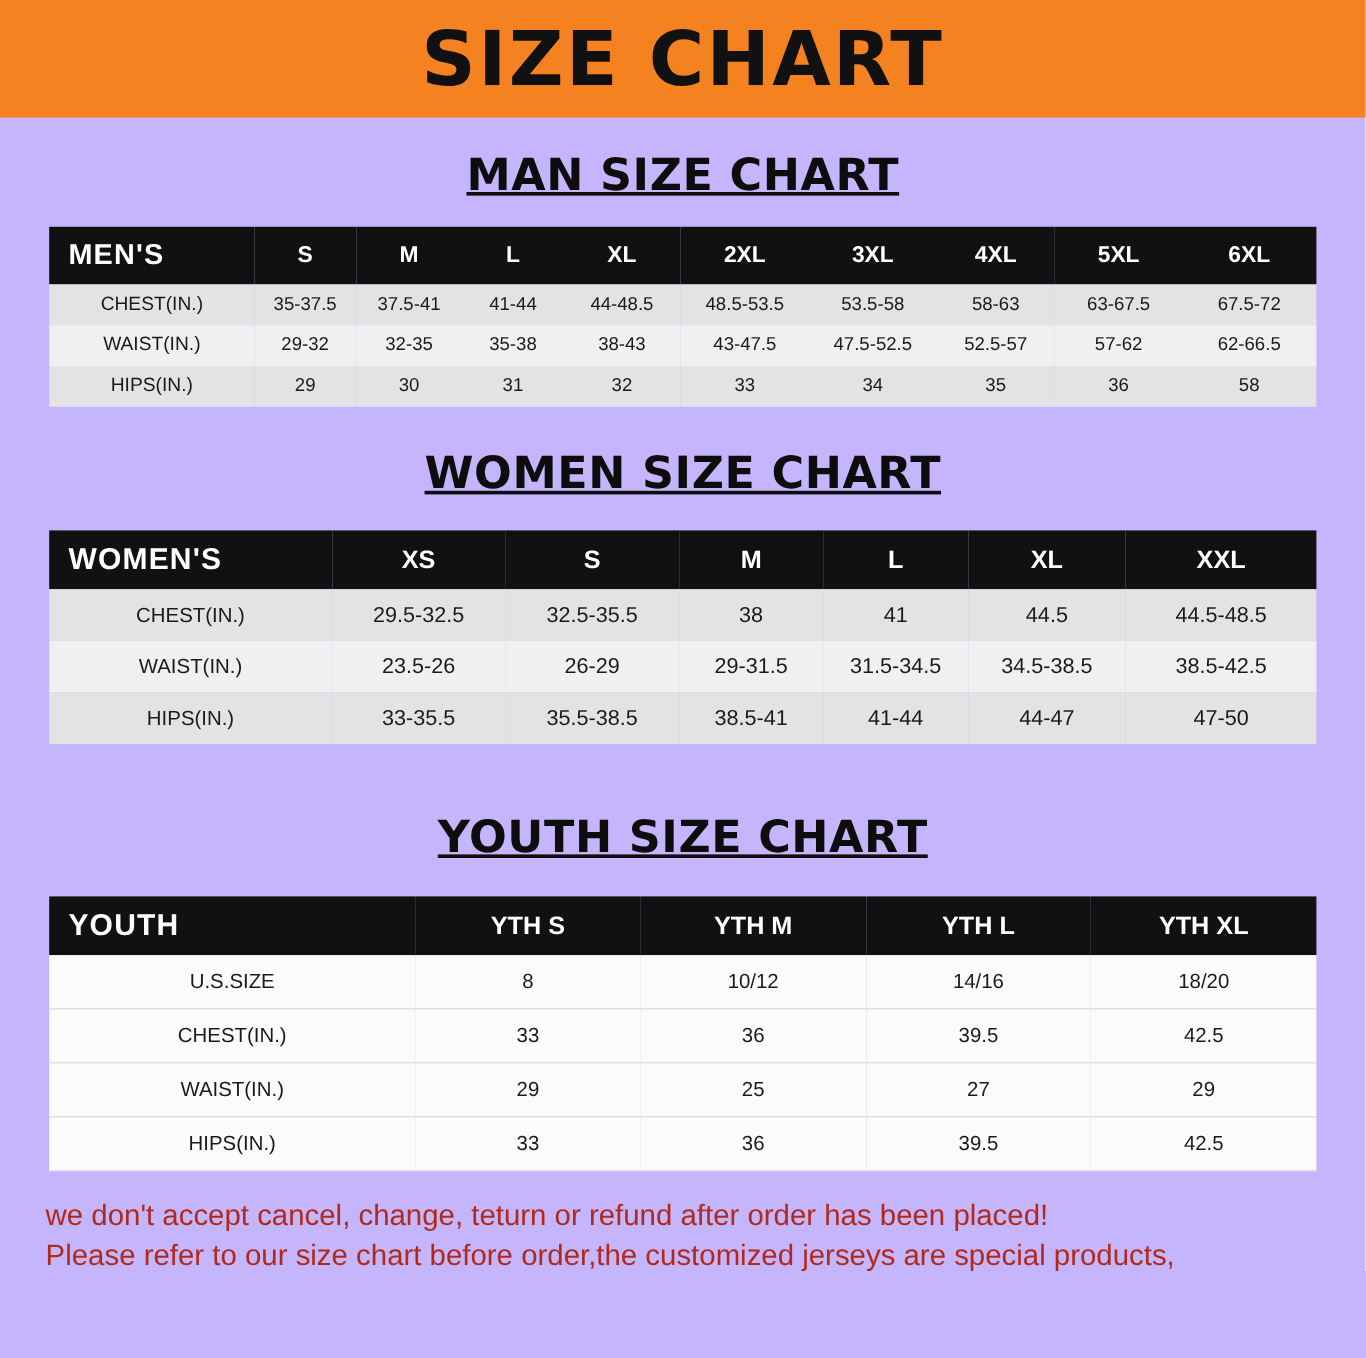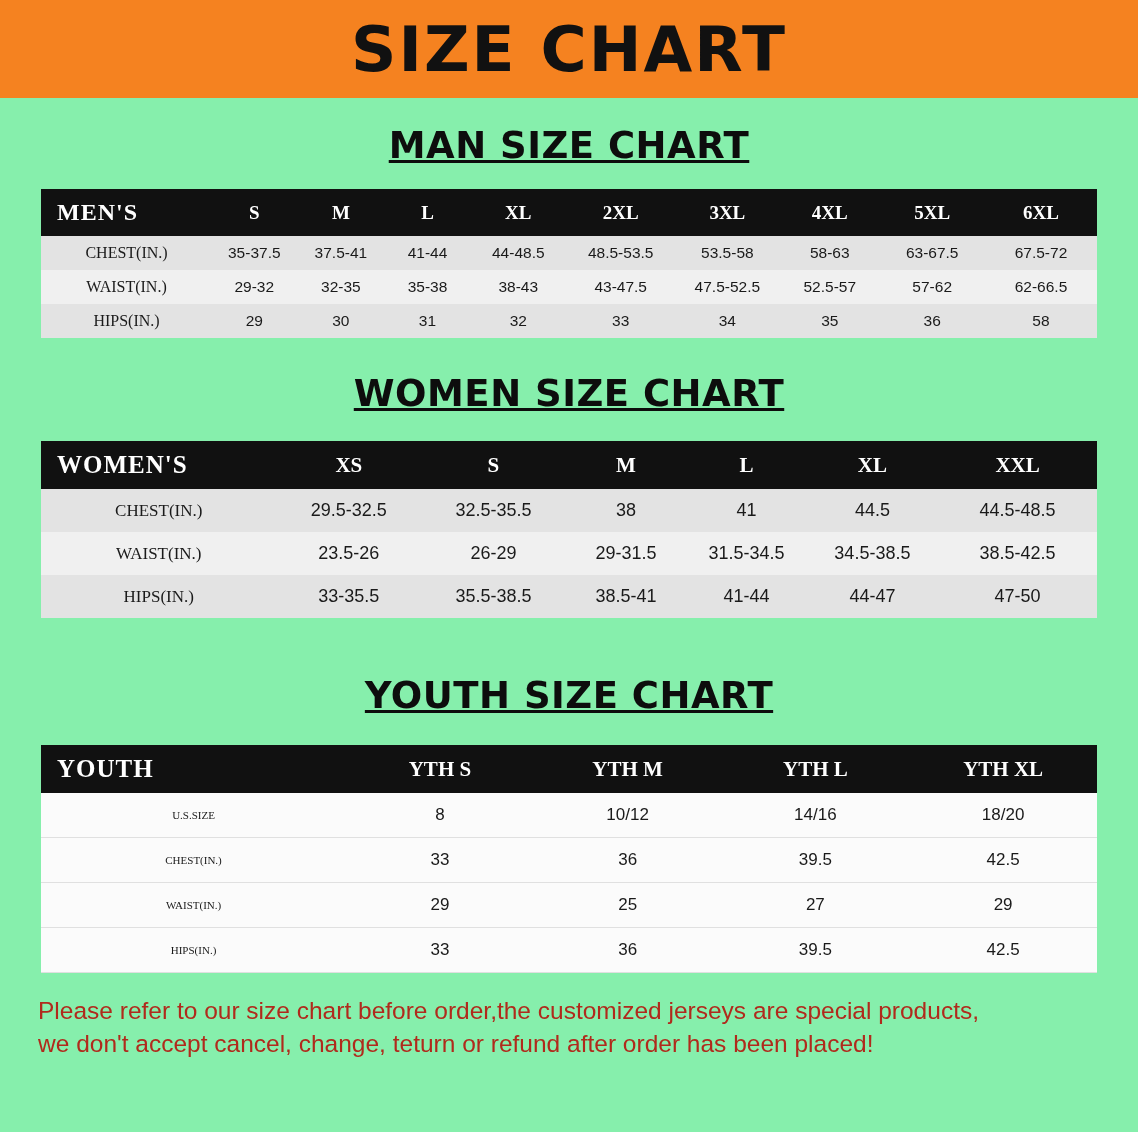--- a/index.html
+++ b/index.html
@@ -11,21 +11,21 @@
     width: 1138px;
     height: 1132px;
     font-family: "Liberation Sans", sans-serif;
     color: #111111;
     overflow: hidden;
   }
   .page {
     width: 1138px;
     height: 1132px;
     position: relative;
-    background: #86efac;
+    background: #c4b5fd;
   }
 
   
   .banner {
     background: #f58220;
     height: 98px;
     display: flex;
     align-items: center;
     justify-content: center;
   }
@@ -57,37 +57,36 @@
     margin: 0 41px;
   }
   table {
     width: 100%;
     border-collapse: collapse;
     table-layout: fixed;
   }
   thead th {
     background: #111111;
     color: #ffffff;
-    font-family: Liberation Serif, serif;
+    font-family: Liberation Sans, sans-serif;
     font-weight: bold;
     text-align: center;
     padding: 10px 2px;
   }
   thead th.rowhead {
     text-align: left;
     padding-left: 16px;
   }
   tbody td {
     text-align: center;
     font-family: "Liberation Sans", sans-serif;
     color: #1a1a1a;
   }
   tbody td.rowhead {
     text-align: center;
-    font-family: Liberation Serif, serif;
   }
 
   
   #men-table thead th { font-size: 19px; }
   #men-table thead th.rowhead { font-size: 24px; letter-spacing: 1px; }
   #men-table tbody td { font-size: 15.5px; padding: 8px 1px; }
   #men-table tbody td.rowhead { font-size: 16px; }
   #men-table tbody tr:nth-child(odd) { background: #e3e3e3; }
   #men-table tbody tr:nth-child(even) { background: #f0f0f0; }
 
@@ -96,21 +95,21 @@
   #women-table thead th.rowhead { font-size: 25px; letter-spacing: 1px; }
   #women-table tbody td { font-size: 18px; padding: 11px 1px; }
   #women-table tbody td.rowhead { font-size: 17px; }
   #women-table tbody tr:nth-child(odd) { background: #e3e3e3; }
   #women-table tbody tr:nth-child(even) { background: #f0f0f0; }
 
   
   #youth-table thead th { font-size: 21px; }
   #youth-table thead th.rowhead { font-size: 25px; letter-spacing: 1px; }
   #youth-table tbody td { font-size: 17px; padding: 12px 1px; }
-  #youth-table tbody td.rowhead { font-size: 11px; }
+  #youth-table tbody td.rowhead { font-size: 17px; }
   #youth-table tbody tr { background: #fbfbfb; }
   #youth-table tbody tr td { border-bottom: 1px solid #e0e0e0; }
 
   
   .note {
     margin: 22px 38px 0 38px;
     color: #b02a1c;
     font-family: "Liberation Sans", sans-serif;
     font-size: 24.5px;
     line-height: 1.33;
@@ -298,17 +297,17 @@
           <td>33</td>
           <td>36</td>
           <td>39.5</td>
           <td>42.5</td>
         </tr>
       </tbody>
     </table>
   </div>
 
   <div class="note">
+    <span>we don't accept cancel, change, teturn or refund after order has been placed!</span>
     <span>Please refer to our size chart before order,the customized jerseys are special products,</span>
-    <span>we don't accept cancel, change, teturn or refund after order has been placed!</span>
   </div>
 
 </div>
 
 </body></html>

